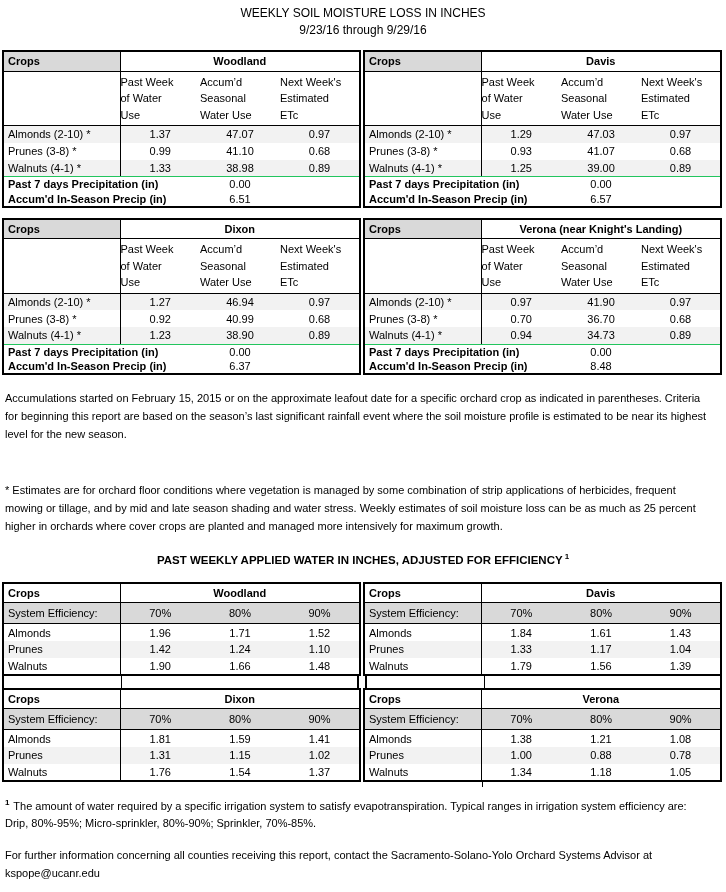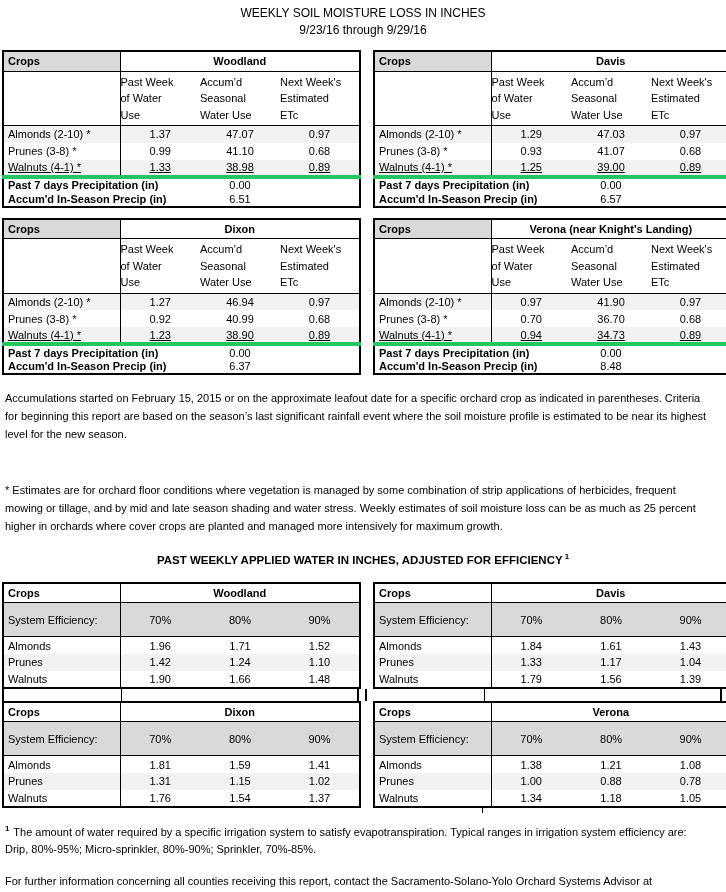--- a/index.html
+++ b/index.html
@@ -6,46 +6,46 @@
   html, body { margin:0; padding:0; }
   body {
     width:726px; height:892px; overflow:hidden;
     background:#ffffff; color:#000000;
     font-family:"Liberation Sans", sans-serif;
   }
   .doc-header { text-align:center; padding-top:5px; }
   .doc-header div { font-size:12px; line-height:17px; }
   .title { font-weight:normal; }
 
-  .pair { display:flex; gap:12px; margin-left:2px; }
+  .pair { display:flex; gap:2px; margin-left:2px; }
   .pair1 { margin-top:11px; }
   .pair2 { margin-top:10px; }
 
   table { border-collapse:collapse; table-layout:fixed; width:357px; border:2px solid #000; background:#fff; }
   td { padding:0 4px; font-size:11px; vertical-align:middle; overflow:hidden; white-space:nowrap; }
   col.c0 { width:117px; } col.c1, col.c2, col.c3 { width:80px; }
 
   .div-r { border-right:1px solid #000; }
   .hdr td { border-bottom:1px solid #000; height:20px; }
   .crops-hdr { background:#d9d9d9; font-weight:bold; }
   .crops-hdr2 { background:#ffffff; font-weight:bold; }
   .loc-hdr { font-weight:bold; text-align:center; }
 
   .subhdr td { border-bottom:1px solid #000; padding:2px 0; }
   .subhdr div { line-height:16.5px; font-size:11px; }
 
   .crow td { height:17px; }
   .val { text-align:center; }
   .band { background:#f2f2f2; }
-  .lastcrop td { border-bottom:4px solid #22c55e;text-decoration:underline; }
+  .lastcrop td { border-bottom:1px solid #22c55e; }
 
   .prow td { height:15px; }
   .plabel { font-weight:bold; }
 
-  .effrow td { background:#d9d9d9; border-bottom:1px solid #000; height:34px; }
+  .effrow td { background:#d9d9d9; border-bottom:1px solid #000; height:21px; }
   .erow td { height:17px; }
 
   .connector-row { display:flex; gap:6px; margin-left:2px; }
   .connector { width:357px; height:12px; border-left:2px solid #000; border-right:2px solid #000; position:relative; background:#fff; }
   .connector::after { content:""; position:absolute; left:117px; top:0; height:100%; width:1px; background:#000; }
 
   .stub { width:1px; height:5px; background:#000; margin-left:482px; }
 
   .para { font-size:11px; line-height:18px; margin:0; padding:0 16px 0 5px; white-space:normal; }
   .para1 { margin-top:14px; }

